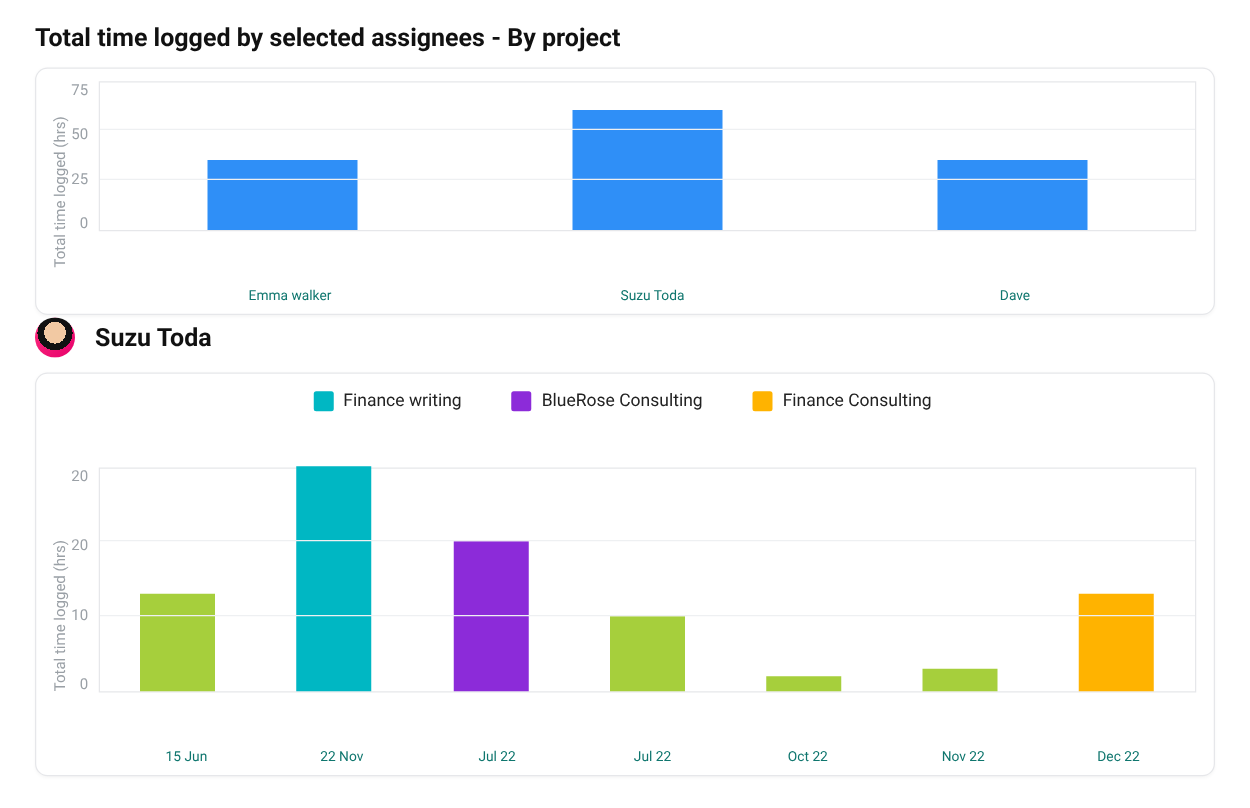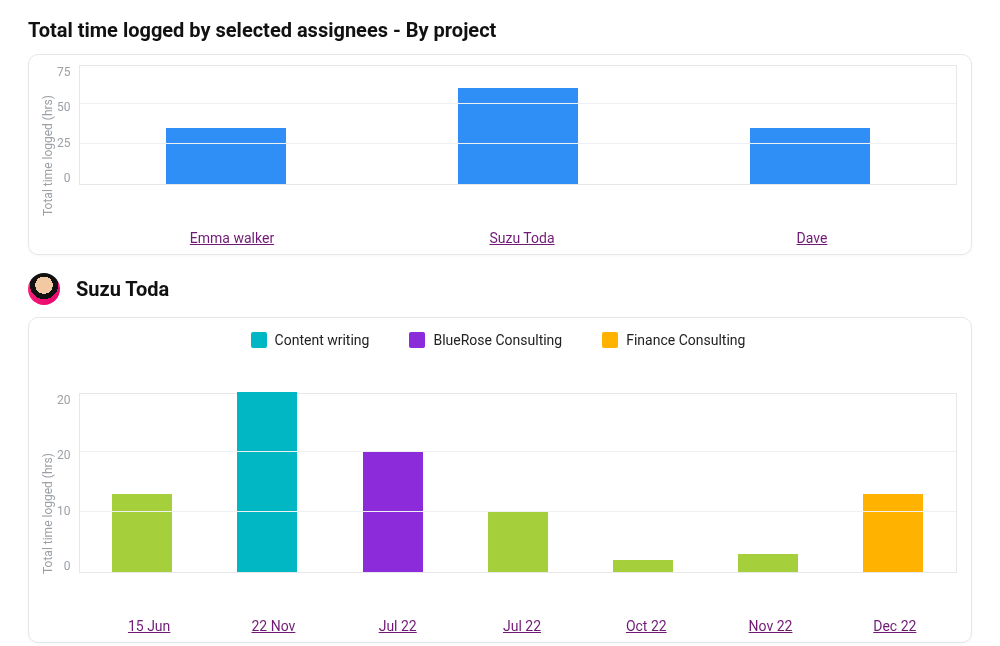--- a/index.html
+++ b/index.html
@@ -9,21 +9,21 @@
     background: #fff;
     color: #222;
   }
   .page {
     width: 1000px;
     height: 646px;
     padding: 18px 28px 10px 28px;
     position: relative;
     background: #fff;
   }
-  .section { margin-bottom: 18px; }
+  .section { margin-bottom: 2px; }
   .title {
     font-size: 20px;
     font-weight: 700;
     color: #111;
     margin-bottom: 12px;
     display: flex;
     align-items: center;
     gap: 16px;
   }
   .avatar {
@@ -94,23 +94,22 @@
     align-items: flex-end;
     justify-content: space-around;
   }
   .bar {
     align-self: flex-end;
   }
   .xaxis {
     display: flex;
     justify-content: space-around;
     padding-top: 8px;
-    font-size: 14px;
-    color: #701a75;
-    text-decoration: underline;
+    font-size: 11px;
+    color: #0f766e;
   }
   .xaxis span { text-align: center; }
 </style>
 </head>
 <body>
 
 <div class="page">
 
   <div class="section">
     <div class="title">Total time logged by selected assignees - By project</div>
@@ -150,21 +149,21 @@
     <div class="title">
       <span class="avatar"></span>
       <span class="assignee-name">Suzu Toda</span>
     </div>
 
     <div class="card">
       <div class="chart-body">
         <div class="legend" id="c2-legend">
             <div class="legend-item">
               <span class="swatch" style="background: rgb(0, 183, 195);"></span>
-              <span>Content writing</span>
+              <span>Finance writing</span>
             </div>
             <div class="legend-item">
               <span class="swatch" style="background: rgb(140, 43, 217);"></span>
               <span>BlueRose Consulting</span>
             </div>
             <div class="legend-item">
               <span class="swatch" style="background: rgb(255, 179, 0);"></span>
               <span>Finance Consulting</span>
             </div>
           </div>

